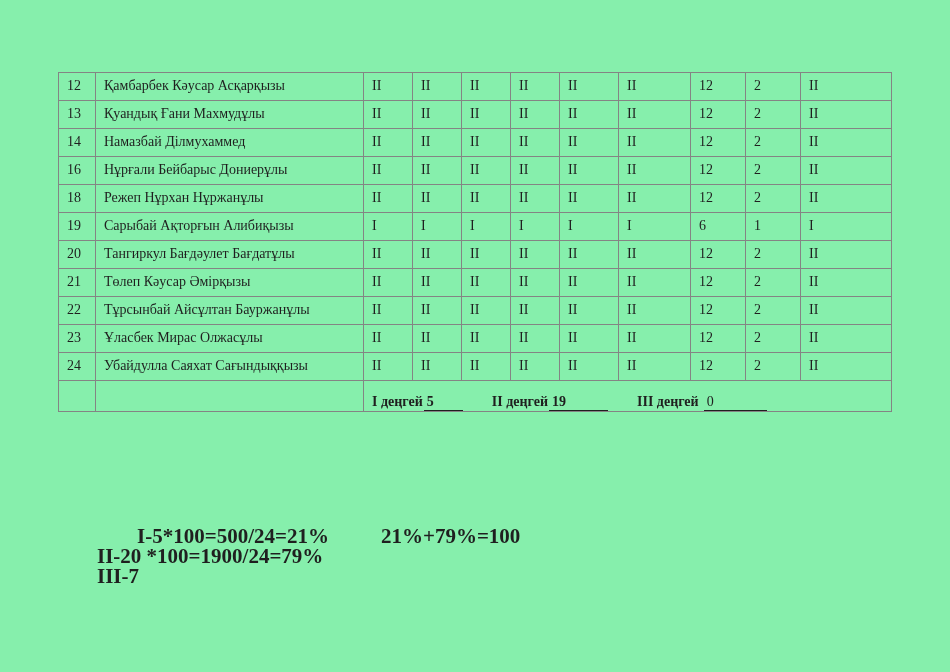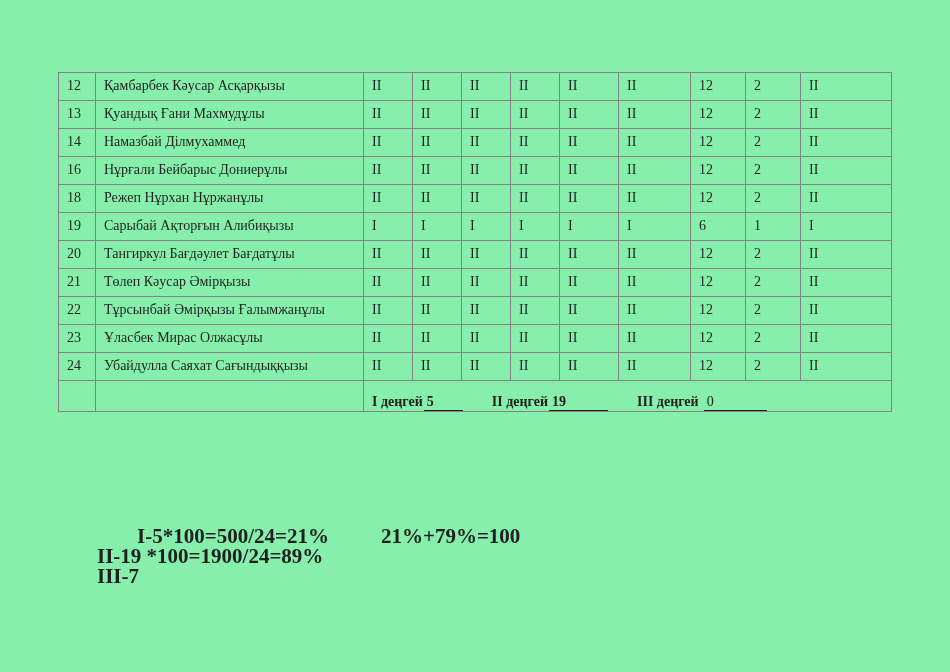--- a/index.html
+++ b/index.html
@@ -188,21 +188,21 @@
           <td>II</td>
           <td>II</td>
           <td>II</td>
           <td>II</td>
           <td>12</td>
           <td>2</td>
           <td>II</td>
         </tr>
         <tr>
           <td class="num-cell">22</td>
-          <td class="name-cell">Тұрсынбай Әмірқызы Ғалымжанұлы</td>
+          <td class="name-cell">Тұрсынбай Айсұлтан Бауржанұлы</td>
           <td>II</td>
           <td>II</td>
           <td>II</td>
           <td>II</td>
           <td>II</td>
           <td>II</td>
           <td>12</td>
           <td>2</td>
           <td>II</td>
         </tr>
@@ -239,17 +239,17 @@
         <td class="name-cell"></td>
         <td class="summary-cell" colspan="9">
           <span class="sum-item"><span>І деңгей</span><span class="uval w1">5</span></span><span class="sum-item"><span>ІІ деңгей</span><span class="uval w2">19</span></span><span class="sum-item"><span>ІІІ деңгей</span><span class="uval w3">0</span></span>
         </td>
       </tr>
     </tbody>
   </table>
 
   <div class="formulas">
     <span class="f-line"><span class="indent">І-5*100=500/24=21%</span><span class="gap-right">21%+79%=100</span></span>
-    <span class="f-line">ІІ-19 *100=1900/24=89%</span>
+    <span class="f-line">ІІ-20 *100=1900/24=79%</span>
     <span class="f-line">ІІІ-7</span>
   </div>
 
 </div>
 
 </body></html>

